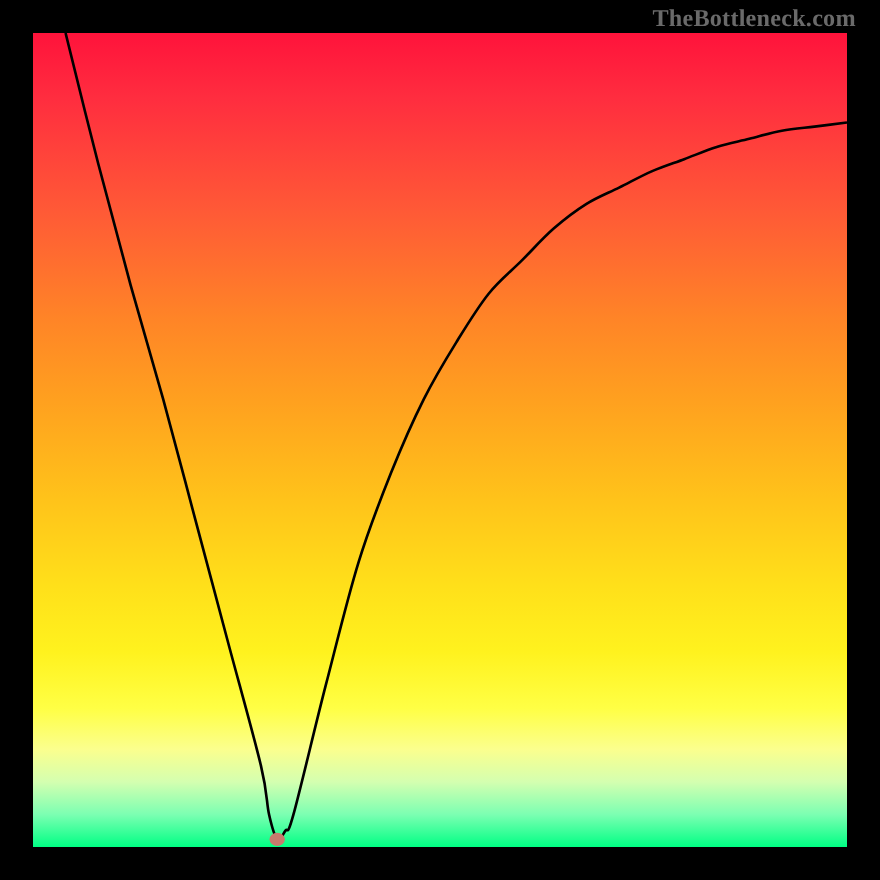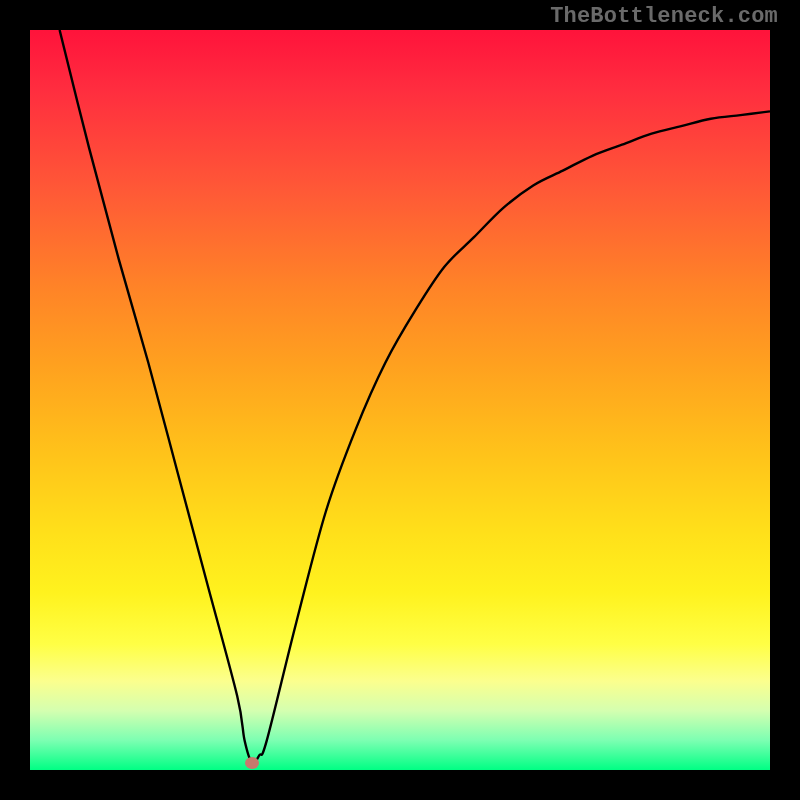--- a/index.html
+++ b/index.html
@@ -7,21 +7,21 @@
   .container {
     width: 800px;
     height: 800px;
     position: relative;
     background: #000;
   }
   .watermark {
     position: absolute;
     top: 4px;
     right: 22px;
-    font-family: Liberation Mono, monospace;
+    font-family: Liberation Serif, serif;
     font-size: 22px;
     font-weight: bold;
     color: #6a6a6a;
     letter-spacing: 0.2px;
     text-align: right;
   }
   .plot-area {
     position: absolute;
     left: 30px;
     top: 30px;

